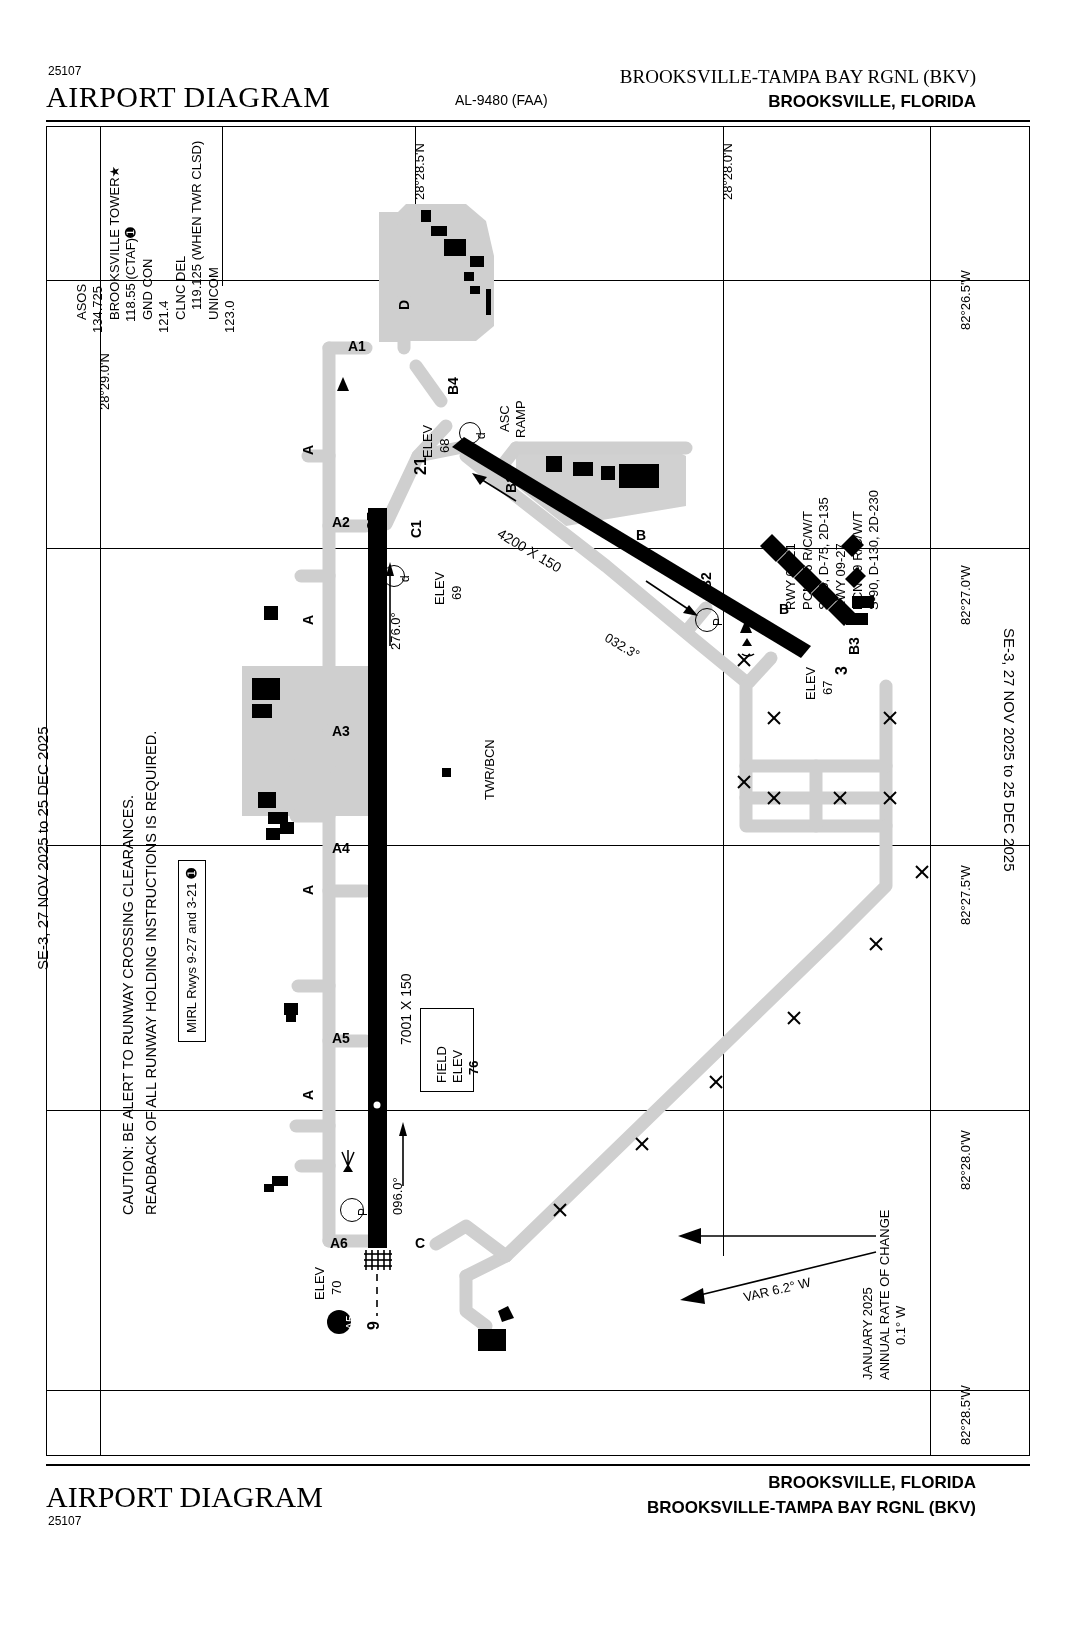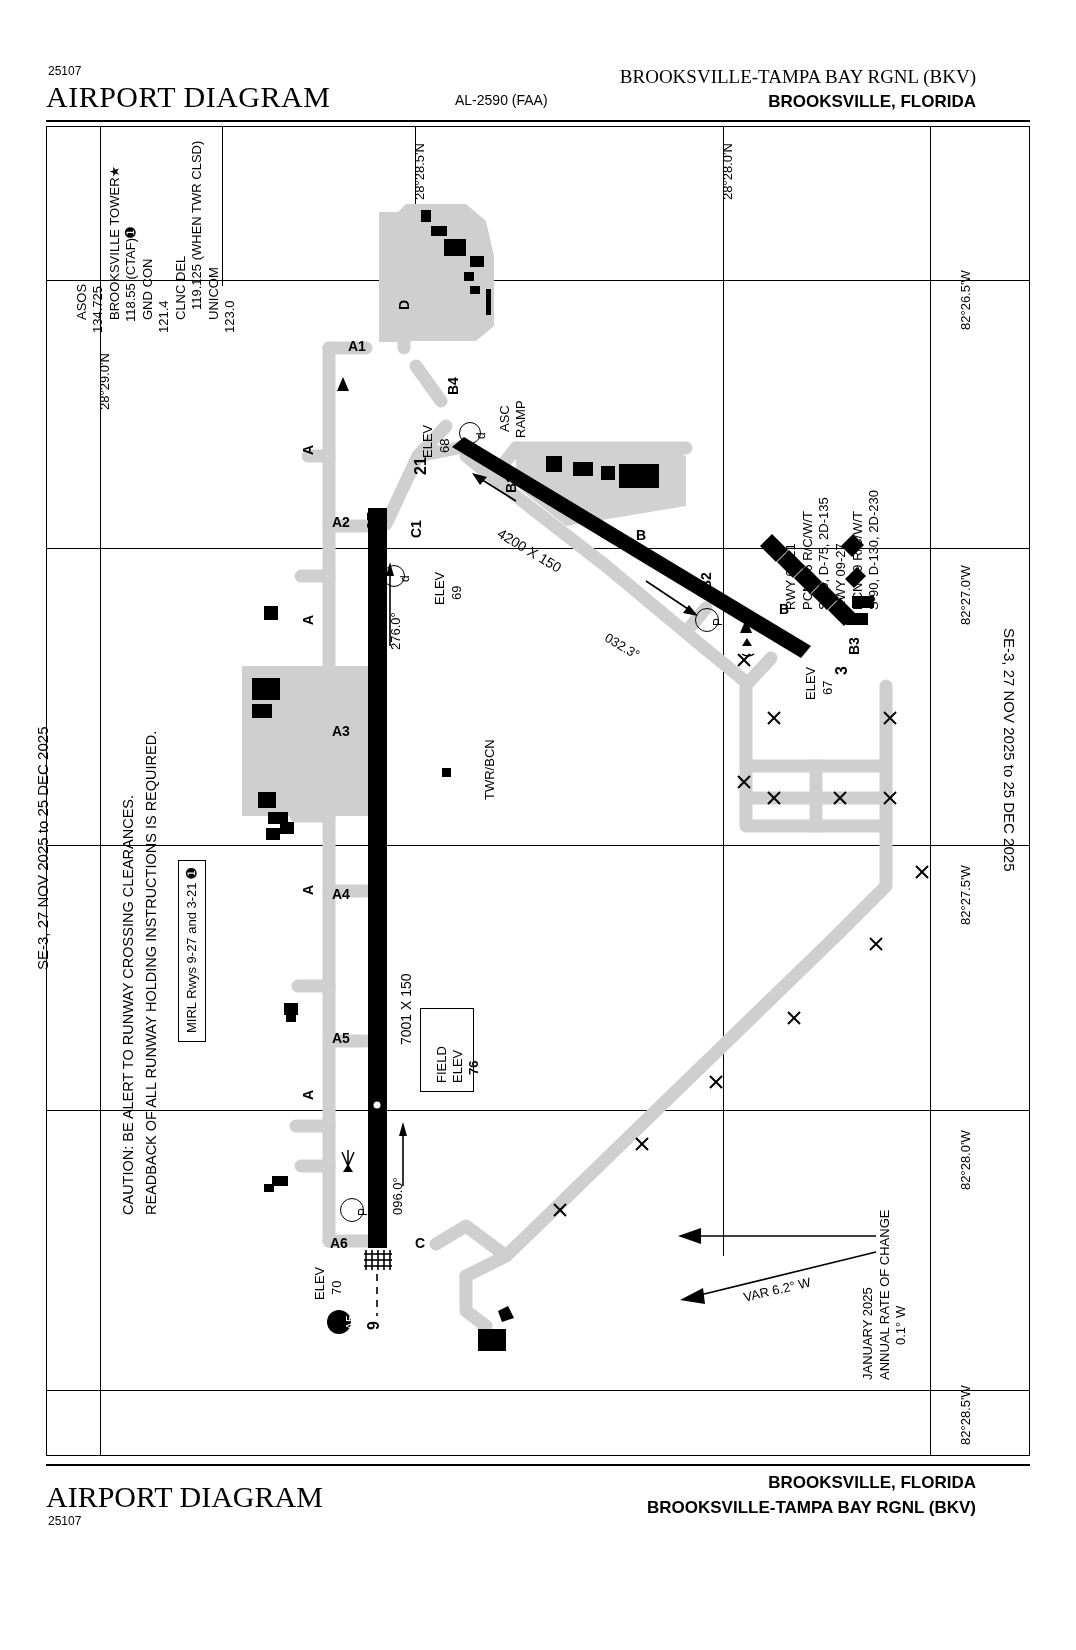--- a/index.html
+++ b/index.html
@@ -27,21 +27,21 @@
   .boxlbl{border:1.5px solid #000;background:#fff;font-size:13px;line-height:1.15;}
   svg{display:block;}
 </style>
 </head>
 <body>
 
 <div class="page">
 
   <div class="abs t" id="hdr-num">25107</div>
   <div class="abs t serif" id="hdr-title">AIRPORT DIAGRAM</div>
-  <div class="abs t" id="hdr-al">AL-2590 (FAA)</div>
+  <div class="abs t" id="hdr-al">AL-9480 (FAA)</div>
   <div class="abs t serif" id="hdr-apt">BROOKSVILLE-TAMPA BAY RGNL (BKV)</div>
   <div class="abs t bold" id="hdr-city">BROOKSVILLE, FLORIDA</div>
 
   <div class="abs gridline" style="left:46px;top:120px;width:984px;height:2px;"></div>
 
   <div class="abs" style="left:46px;top:126px;width:984px;height:1330px;border:1.5px solid #000;box-sizing:border-box;"></div>
 
   <div class="abs gridline" style="left:46px;top:280px;width:984px;height:1px;"></div>
   <div class="abs gridline" style="left:46px;top:548px;width:984px;height:1px;"></div>
   <div class="abs gridline" style="left:46px;top:845px;width:984px;height:1px;"></div>
@@ -280,21 +280,21 @@
       <line x1="650" y1="1110" x2="830" y2="1110" stroke="#000" stroke-width="1.6"></line>
       <polygon points="632,1110 655,1102 655,1118" fill="#000"></polygon>
       <line x1="650" y1="1170" x2="830" y2="1126" stroke="#000" stroke-width="1.6"></line>
       <polygon points="634,1174 657,1162 659,1178" fill="#000"></polygon>
     </g>
   </svg>
 
   <div class="abs t bold" style="left:348px;top:338px;font-size:14px;">A1</div>
   <div class="abs t bold" style="left:332px;top:514px;font-size:14px;">A2</div>
   <div class="abs t bold" style="left:332px;top:723px;font-size:14px;">A3</div>
-  <div class="abs t bold" style="left:332px;top:886px;font-size:14px;">A4</div>
+  <div class="abs t bold" style="left:332px;top:840px;font-size:14px;">A4</div>
   <div class="abs t bold" style="left:332px;top:1030px;font-size:14px;">A5</div>
   <div class="abs t bold" style="left:330px;top:1235px;font-size:14px;">A6</div>
 
   <div class="abs t bold rot90" style="left:300px;top:455px;font-size:14px;">A</div>
   <div class="abs t bold rot90" style="left:300px;top:625px;font-size:14px;">A</div>
   <div class="abs t bold rot90" style="left:300px;top:895px;font-size:14px;">A</div>
   <div class="abs t bold rot90" style="left:300px;top:1100px;font-size:14px;">A</div>
 
   <div class="abs t bold rot90" style="left:396px;top:310px;font-size:14px;">D</div>
   <div class="abs t bold rot90" style="left:445px;top:395px;font-size:14px;">B4</div>

